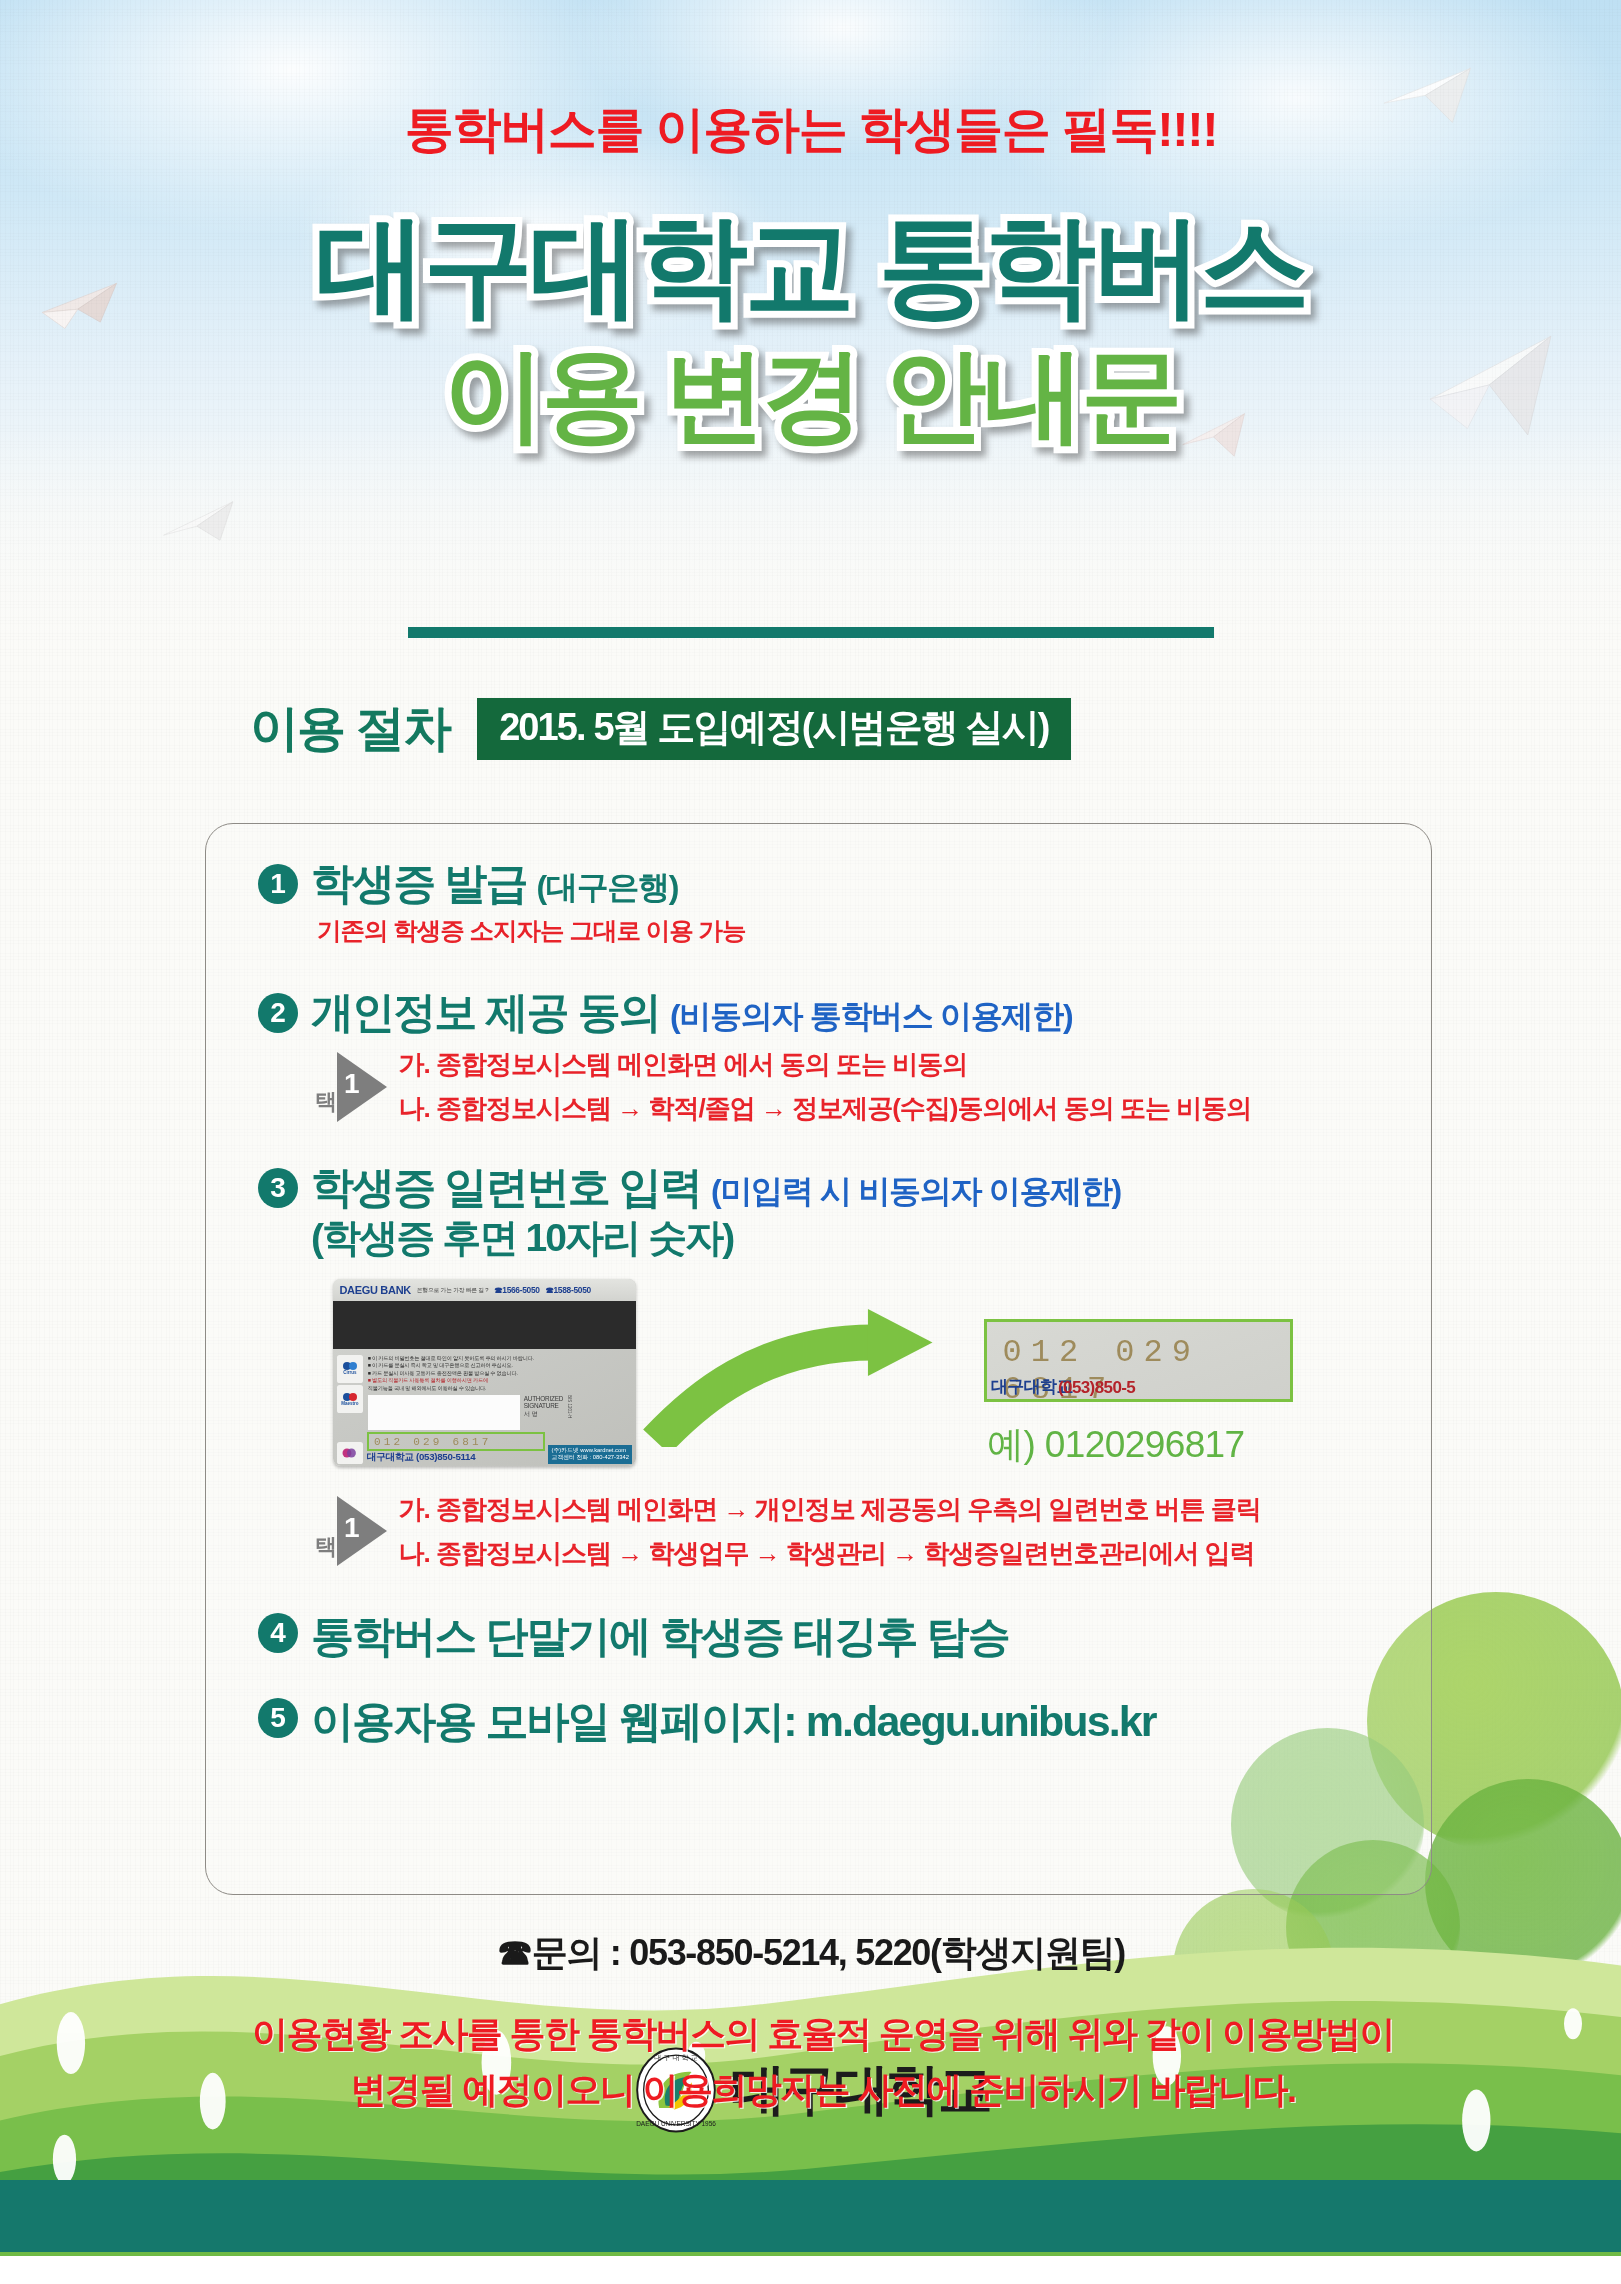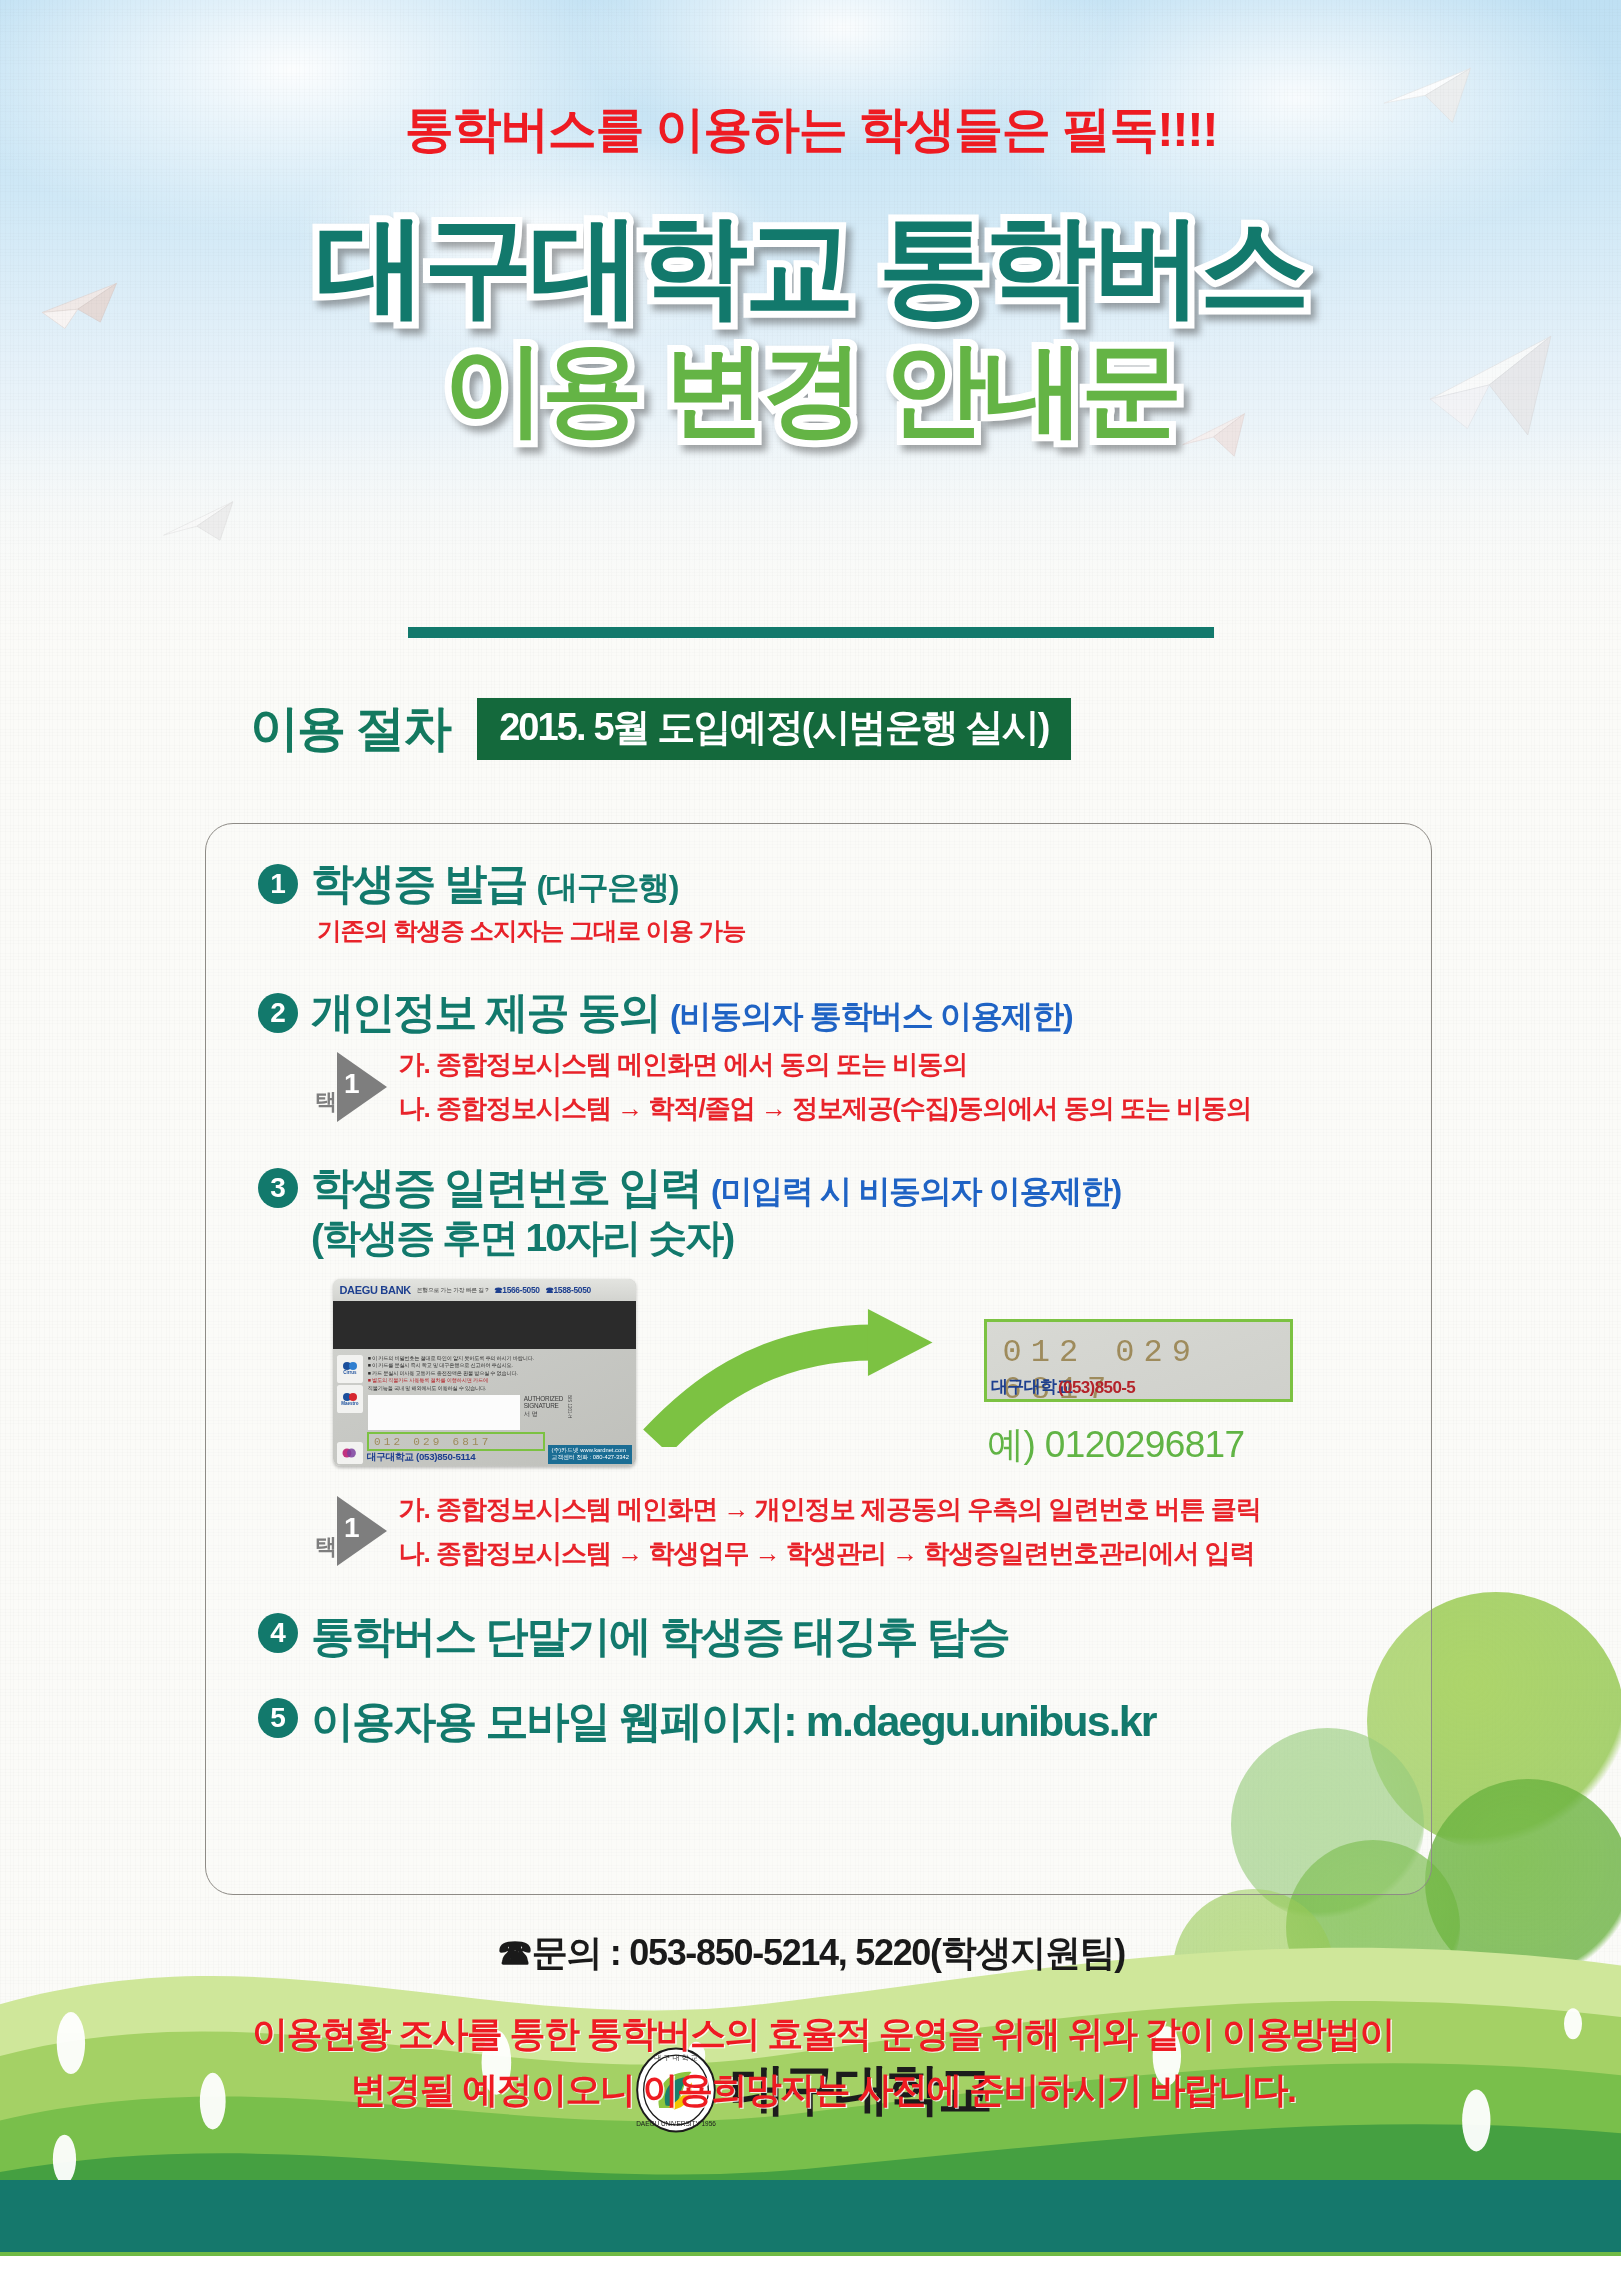--- a/index.html
+++ b/index.html
@@ -54,21 +54,21 @@
 
   
   .title-wrap { position:absolute; left:0; top:210px; width:100%; text-align:center; z-index:6; }
   .title1, .title2 {
     font-weight:800; letter-spacing:-3.9px; line-height:1.02;
     -webkit-text-stroke: 14px #ffffff;
     paint-order: stroke fill;
     filter: drop-shadow(5.2px 6.4px 3.9px rgba(60,60,60,.45));
   }
   .title1 { font-size:111px; color:#12796c; }
-  .title2 { font-size:102px; color:#64b445; margin-top:14px; }
+  .title2 { font-size:102px; color:#64b445; margin-top:20px; }
 
   
   .rule {
     position:absolute; left:50%; transform:translateX(-50%);
     top:627px; width:806px; height:11px; background:#12796c; z-index:6;
   }
 
   
   .sechead { position:absolute; left:250px; top:696px; display:flex; align-items:center; gap:27px; z-index:6; }
   .sechead-label {

